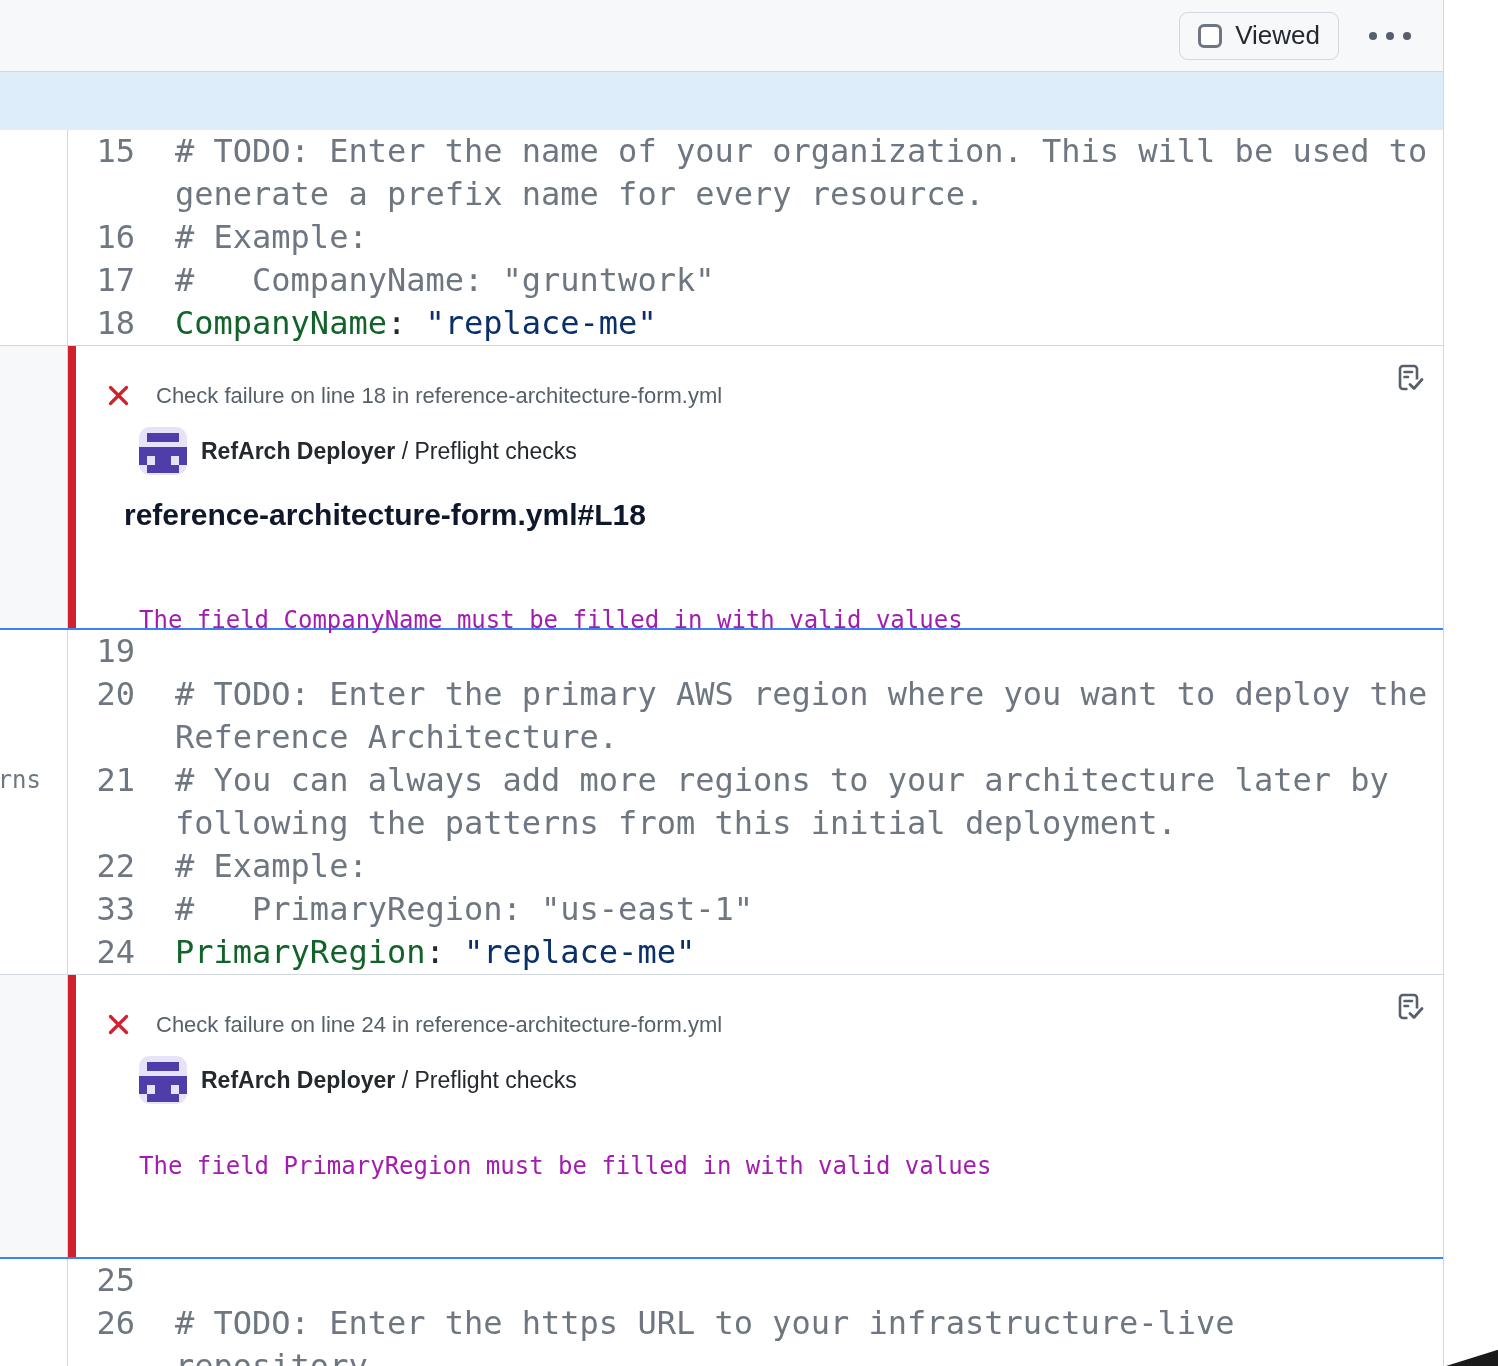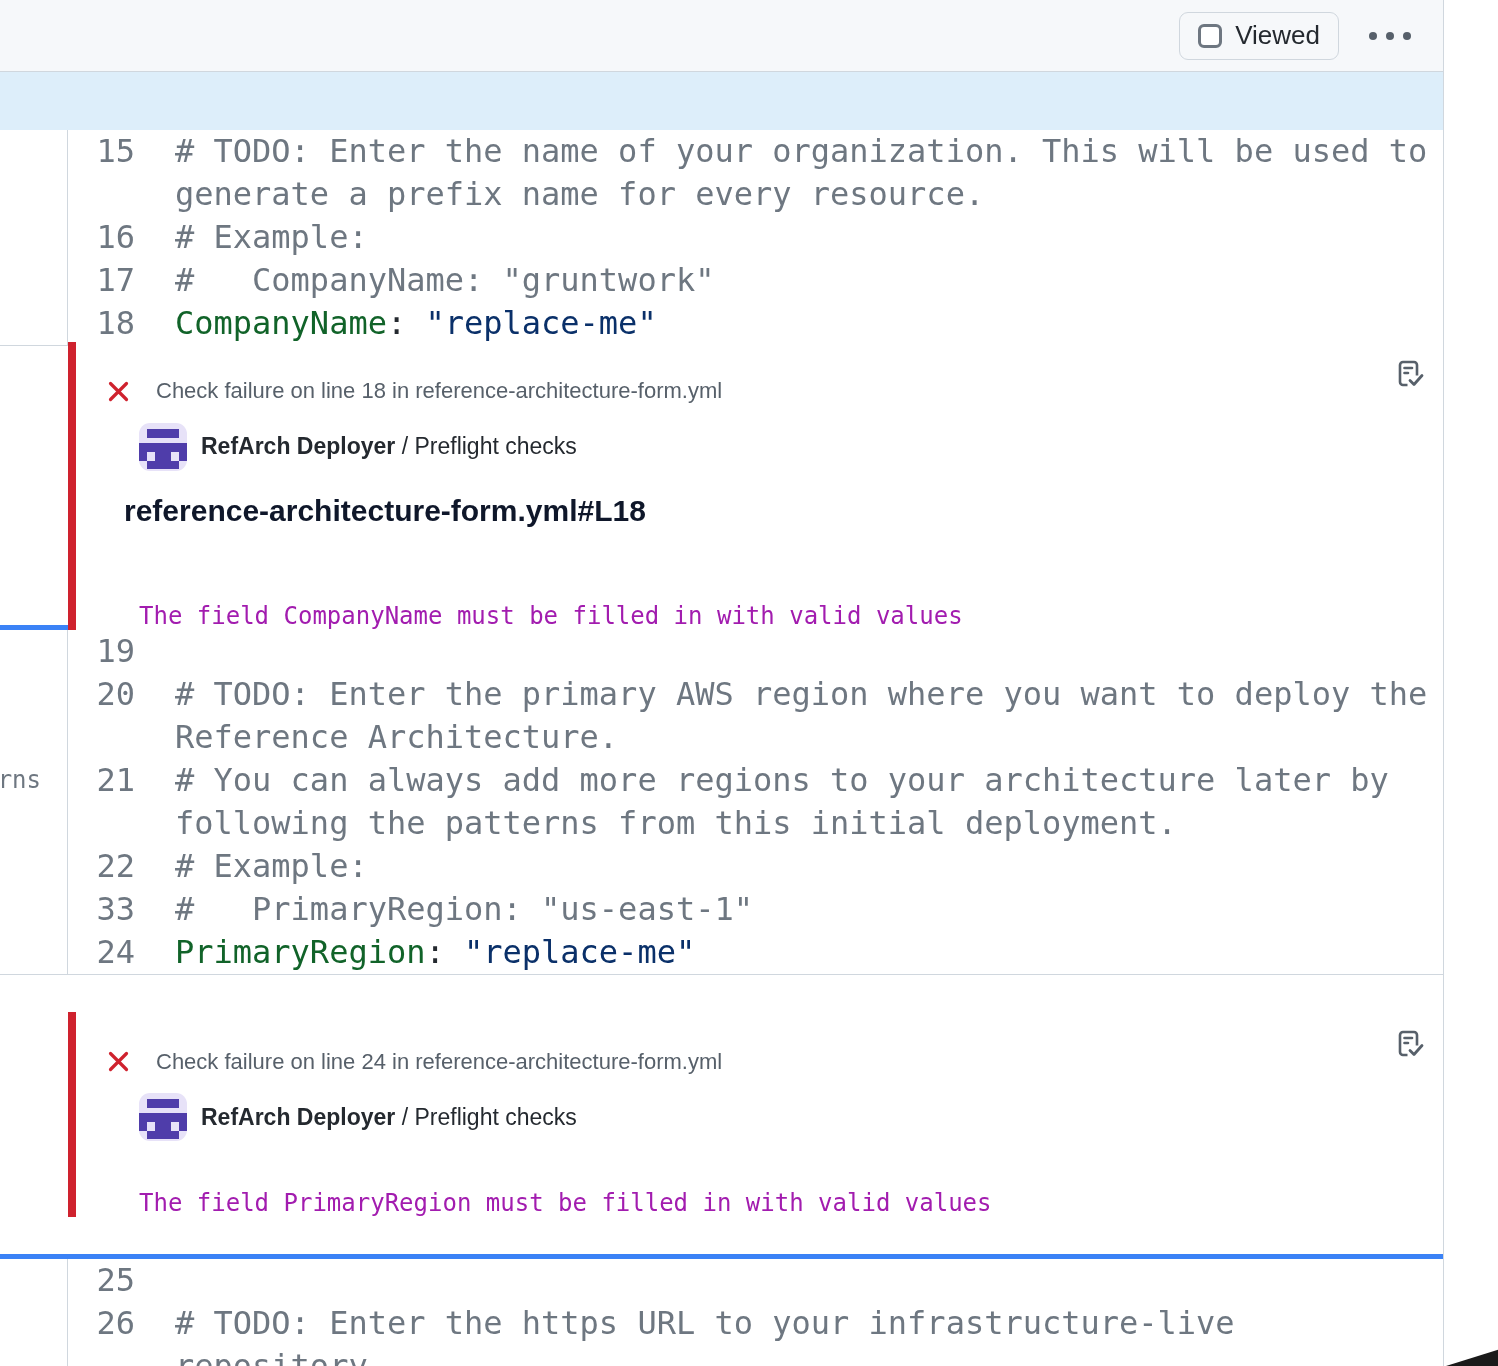--- a/index.html
+++ b/index.html
@@ -40,21 +40,21 @@
               min-height:43px; cursor:pointer; }
   .line-content { flex:1; min-width:0; white-space:pre-wrap; overflow-wrap:break-word;
                   color:#24292f; min-height:43px; padding-right:4px; }
   .seg-comment { color:#6e7781; }
   .seg-key     { color:#116329; }
   .seg-punct   { color:#24292f; }
   .seg-string  { color:#0a3069; }
 
   
   .annotation-section { display:flex; height:285px; border-top:1px solid #d0d7de;
-                        border-bottom:5px solid #3b82f6;align-items:center; }
+                        border-bottom:2px solid #3b82f6; }
   .annotation-section .left-pane { background:#f6f8fa; }
   .annotation-box { flex:1; min-width:0; position:relative; background:#ffffff;
                     border-left:8px solid #cf222e; padding:36px 40px 0 31px; }
   .ann-title-row { display:flex; align-items:center; gap:26px; margin-bottom:18px;
                    min-height:27px; }
   .x-icon { display:inline-flex; width:23px; height:23px; flex:0 0 23px; }
   .ann-title { font-size:22px; color:#57606a; }
   .ann-app-row { display:flex; align-items:center; gap:14px; margin-left:32px;
                  margin-bottom:23px; height:48px; }
   .avatar { position:relative; width:48px; height:48px; flex:0 0 48px; border-radius:11px;

